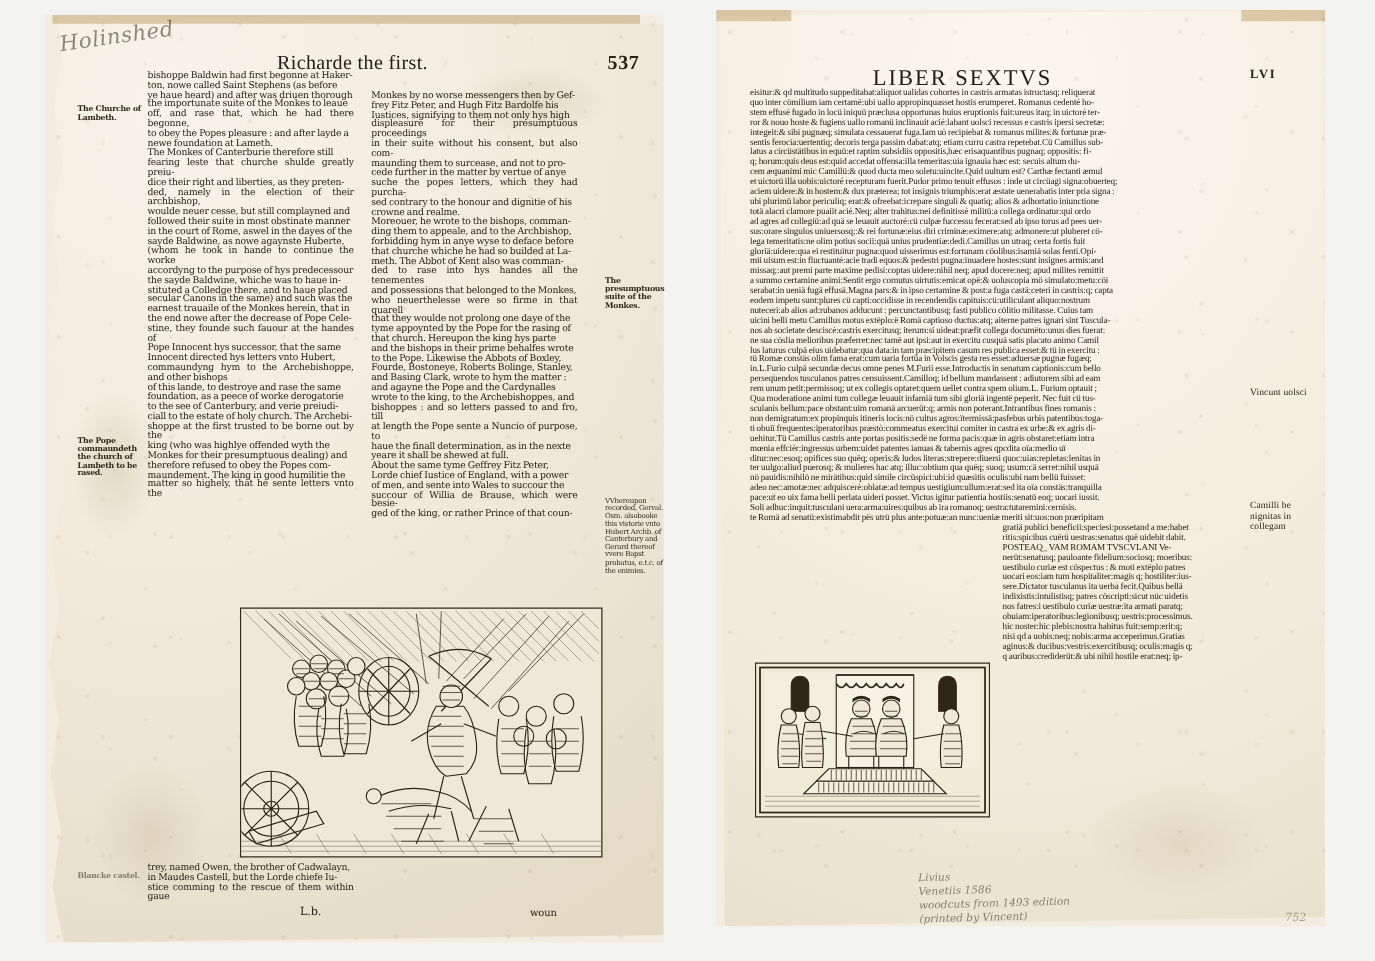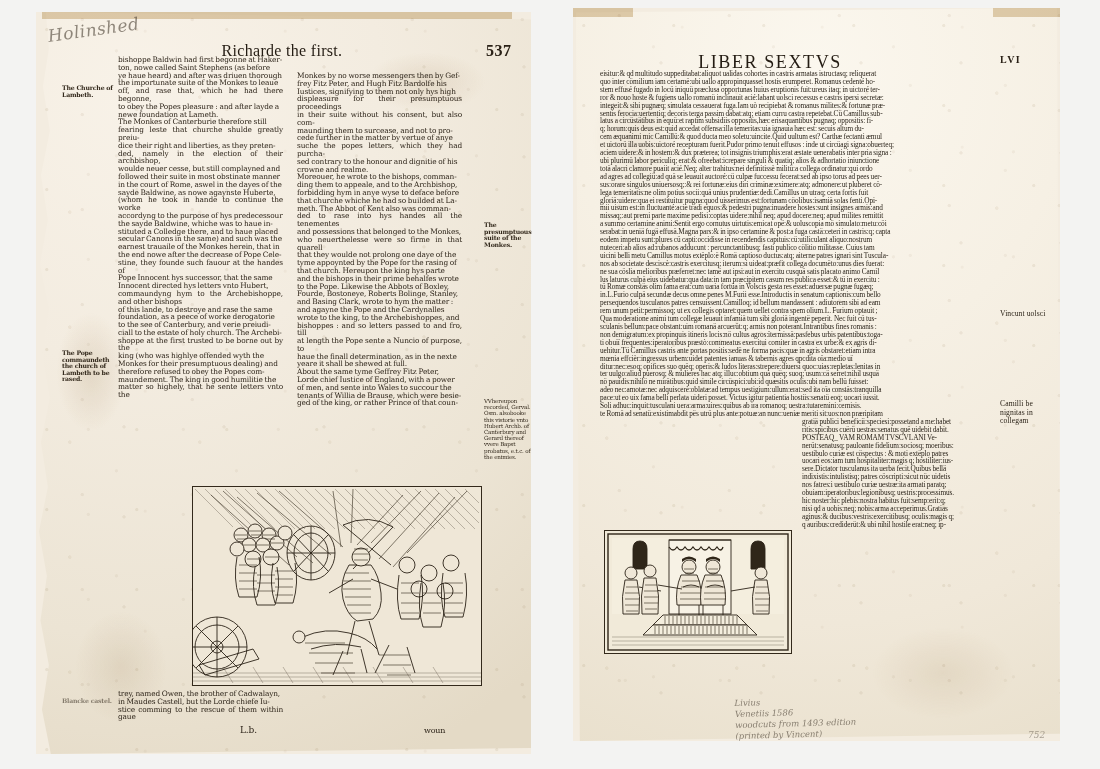--- a/index.html
+++ b/index.html
@@ -222,21 +222,21 @@
       <div class="">and Basing Clark, wrote to hym the matter :</div>
       <div class="">and agayne the Pope and the Cardynalles</div>
       <div class="">wrote to the king, to the Archebishoppes, and</div>
       <div class="">bishoppes : and so letters passed to and fro, till</div>
       <div class="">at length the Pope sente a Nuncio of purpose, to</div>
       <div class="">haue the finall determination, as in the nexte</div>
       <div class="">yeare it shall be shewed at full.</div>
       <div class="">About the same tyme Geffrey Fitz Peter,</div>
       <div class="">Lorde chief Iustice of England, with a power</div>
       <div class="">of men, and sente into Wales to succour the</div>
-      <div class="">tenants of Willia de Brause, which were besie-</div>
+      <div class="">succour of Willia de Brause, which were besie-</div>
       <div class="">ged of the king, or rather Prince of that coun-</div>
     </div>
 
   <div class="cut" id="cutL">
     <svg viewBox="0 0 288 198" preserveAspectRatio="none">
       <rect x="0" y="0" width="288" height="198" fill="#efe7d7"></rect>
 
       <g class="hatchT">
         <g id="skyh">
           <path d="M2 2 L40 40 M12 2 L52 42 M22 2 L62 42 M32 2 L72 42 M42 2 L82 42 M52 2 L92 42 M62 2 L102 42 M72 2 L112 42 M82 2 L122 42 M92 2 L132 42 M102 2 L142 42 M112 2 L152 42 M122 2 L162 42 M132 2 L172 42 M142 2 L182 42 M152 2 L192 42 M162 2 L202 42 M172 2 L212 42 M182 2 L222 42 M192 2 L232 42 M202 2 L242 42 M212 2 L252 42 M222 2 L262 42 M232 2 L272 42 M242 2 L282 42 M252 2 L286 36 M262 2 L286 26 M272 2 L286 16"></path>

